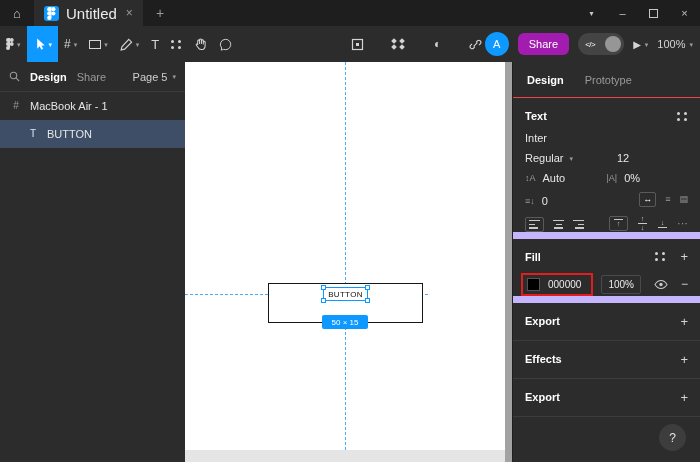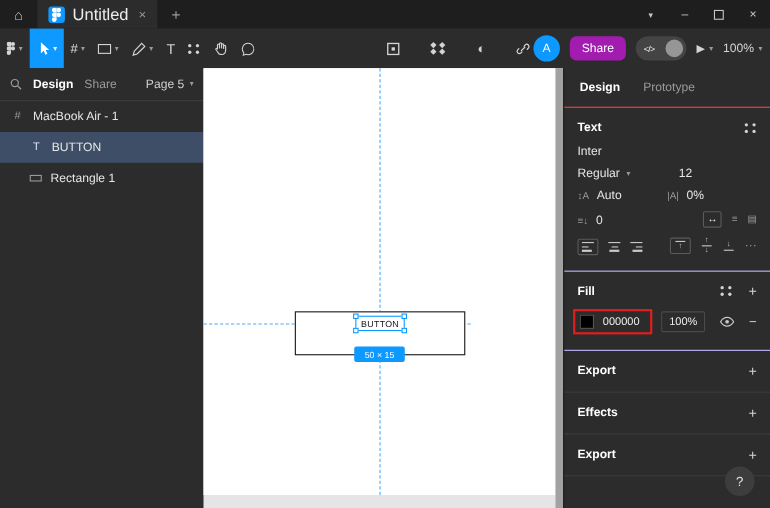--- a/index.html
+++ b/index.html
@@ -66,21 +66,21 @@
   .text-sel .btxt{font-size:8px;color:#111;letter-spacing:.3px}
   .handle{position:absolute;width:5px;height:5px;background:#fff;border:1px solid #0d99ff}
   .h-tl{left:-3px;top:-3px}.h-tr{right:-3px;top:-3px}.h-bl{left:-3px;bottom:-3px}.h-br{right:-3px;bottom:-3px}
   .size-badge{position:absolute;left:137px;top:253px;width:46px;height:14px;background:#0d99ff;border-radius:2px;color:#fff;font-size:8px;display:flex;align-items:center;justify-content:center}
 
   
   .panel{position:absolute;top:62px;left:512px;right:0;bottom:0;background:#2c2c2c;border-left:1px solid #1f1f1f}
   .panel-tabs{height:36px;display:flex;align-items:center;gap:21px;padding:0 14px;border-bottom:1px solid #ef4444;font-size:11px}
   .ptab{color:#9a9a9a}
   .ptab.active{color:#fff;font-weight:bold}
-  .section{border-bottom:1px solid #c4b5fd;padding:8px 12px 14px}
+  .section{border-bottom:7px solid #c4b5fd;padding:8px 12px 0}
   .sec-head{display:flex;align-items:center;height:20px}
   .sec-title{font-size:11px;font-weight:bold;color:#fff}
   .sec-icons{margin-left:auto;display:flex;align-items:center;gap:14px}
   .plus{font-size:13px;color:#d4d4d4;line-height:1}
   .row{display:flex;align-items:flex-end;margin-top:8px;font-size:11px;color:#e6e6e6}
   .half{width:86px;display:flex;align-items:center;gap:7px}
   .pic{color:#9a9a9a;font-size:9px;line-height:1}
   .field-weight{display:flex;align-items:center;gap:6px;width:92px}
   .field-size{width:54px}
   .iconbox{border:1px solid #5a5a5a;border-radius:2px;padding:2px 3px;display:inline-flex;align-items:center;justify-content:center}
@@ -246,24 +246,20 @@
   </div>
 
   <div class="layer-row">
     <span class="licon">#</span>
     <span>MacBook Air - 1</span>
   </div>
   <div class="layer-row child selected">
     <span class="licon">T</span>
     <span>BUTTON</span>
   </div>
-  <div class="layer-row child">
-    <span class="rect-glyph"></span>
-    <span>Rectangle 1</span>
-  </div>
 </div>
 
 <div class="canvas">
   <div class="frame">
     <div class="guide-v"></div>
     <div class="guide-h"></div>
     <div class="rect-shape"></div>
     <div class="text-sel">
       <span class="btxt">BUTTON</span>
       <span class="handle h-tl"></span>

